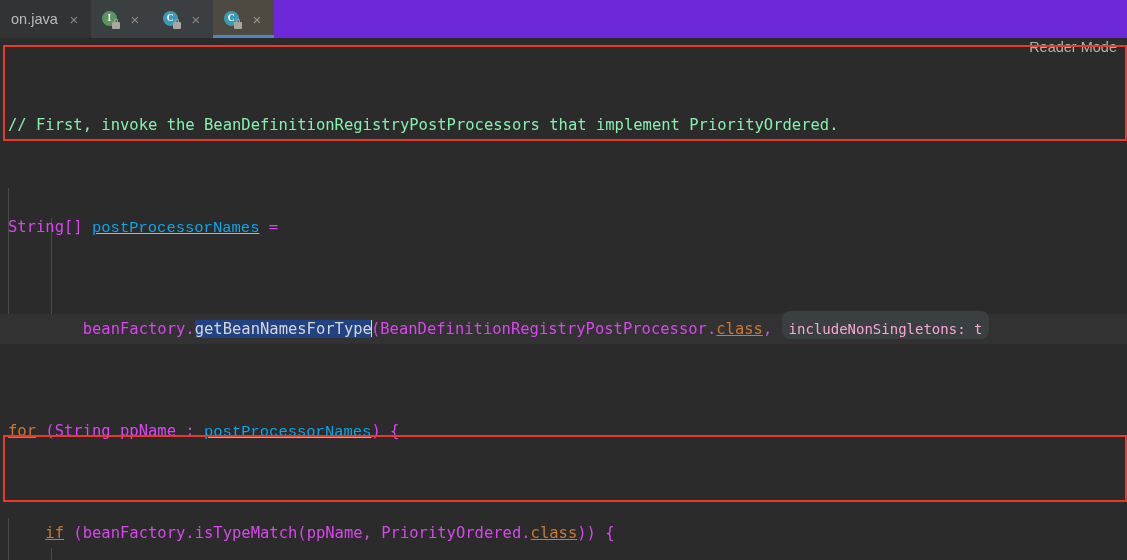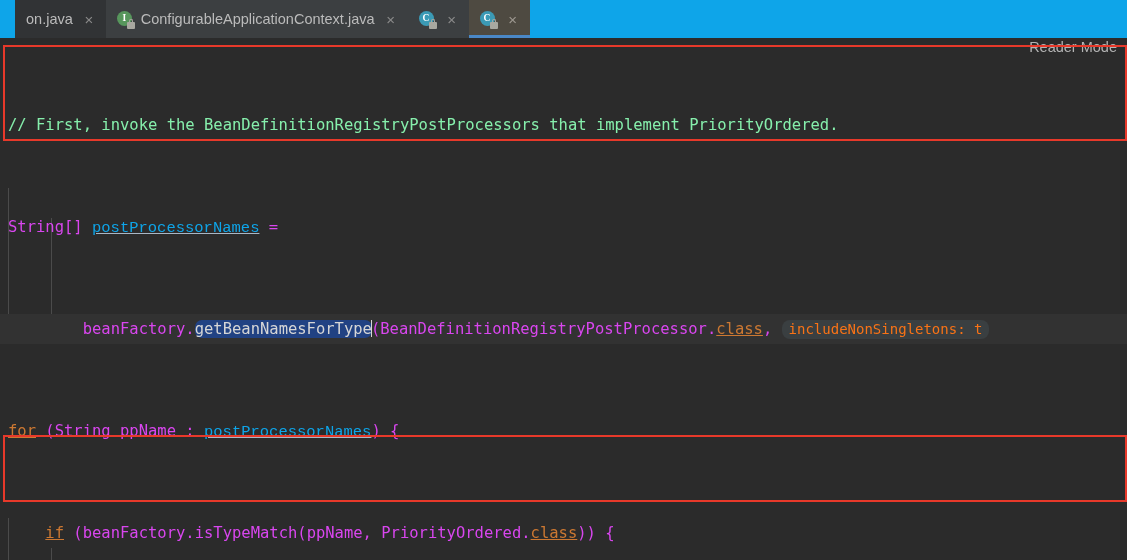--- a/index.html
+++ b/index.html
@@ -6,23 +6,22 @@
   body{
     width:1127px;height:560px;overflow:hidden;
     font-family:"Liberation Sans",sans-serif;
     -webkit-font-smoothing:antialiased;
   }
   #app{position:relative;width:1127px;height:560px;background:#2b2b2b;overflow:hidden;}
 
   
   .tabbar{
     position:absolute;left:0;top:0;width:1127px;height:38px;
-    background:#0ea5e9;display:flex;align-items:center;
+    background:#6d28d9;display:flex;align-items:center;
     box-sizing:border-box;
-    padding-left:15px;
   }
   .tab{
     position:relative;display:flex;align-items:center;gap:7px;
     padding:0 10px 0 11px;height:38px;box-sizing:border-box;
     font-size:14.5px;color:#bbbbbb;white-space:nowrap;flex:0 0 auto;
   }
   .tab.inactive{background:#3c3f41;}
   .tab.dim{background:#313335;}
   .tab.active{background:#4e4a41;}
   .tab.active .tab-label{color:#d6d3cc;}
@@ -76,30 +75,30 @@
   
   .guide{position:absolute;top:0;bottom:0;width:1px;background:#4b4b4b;}
 
   
   .cmt{color:#86efac;}
   .kw{color:#cc7832;text-decoration:underline;}
   .fld{color:#0ea5e9;text-decoration:underline;text-decoration-color:#a9b7c6;font-family:Liberation Mono, monospace;}
   .punc{color:#d946ef;}
 
   
-  .sel{background:#214283;color:#d6d6d6;border-radius:7px;}
+  .sel{background:#214283;color:#d6d6d6;}
   .caret{
     display:inline-block;width:1px;height:17px;background:#d6d6d6;
     vertical-align:-3px;margin:0 -1px;
   }
 
   
   .inlay{
-    background:#3a3f41;color:#f97316;border-radius:8px;
-    padding:1px 7px 2px 7px;font-size:14px;
+    background:#3a3f41;color:#f9a8d4;border-radius:8px;
+    padding:10px 7px 2px 7px;font-size:14px;
   }
 
   
   .redbox{
     position:absolute;border:2px solid #e8392a;box-sizing:border-box;
     pointer-events:none;
   }
 
   
   .reader-mode{
@@ -118,21 +117,20 @@
     <div class="tab dim">
       <span class="tab-label">on.java</span>
       <span class="tab-close">×</span>
     </div>
 
     <div class="tab inactive">
       <span class="ficon iface">
         <span class="disc">I</span>
         <span class="lock"></span>
       </span>
-      <span class="tab-label">ConfigurableApplicationContext.java</span>
       <span class="tab-close">×</span>
     </div>
 
     <div class="tab inactive">
       <span class="ficon klass">
         <span class="disc">C</span>
         <span class="lock"></span>
       </span>
       <span class="tab-close">×</span>
     </div>

